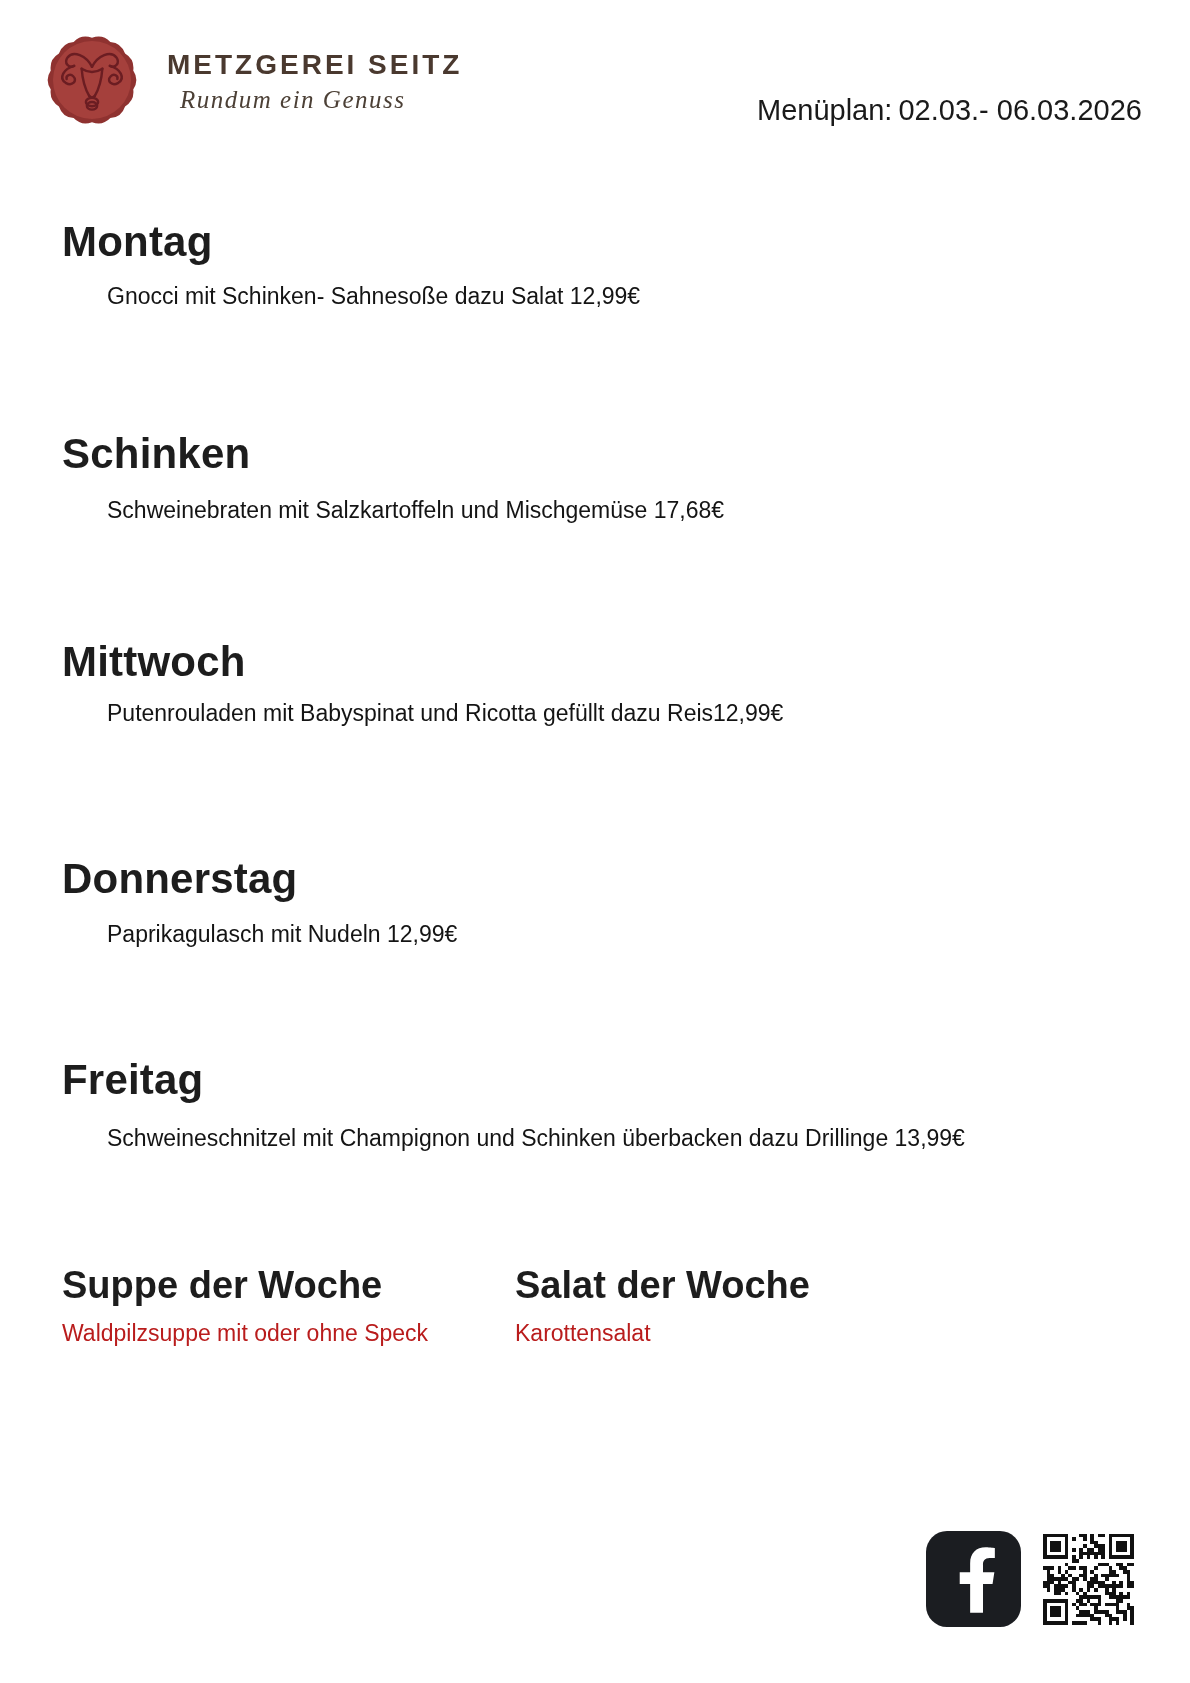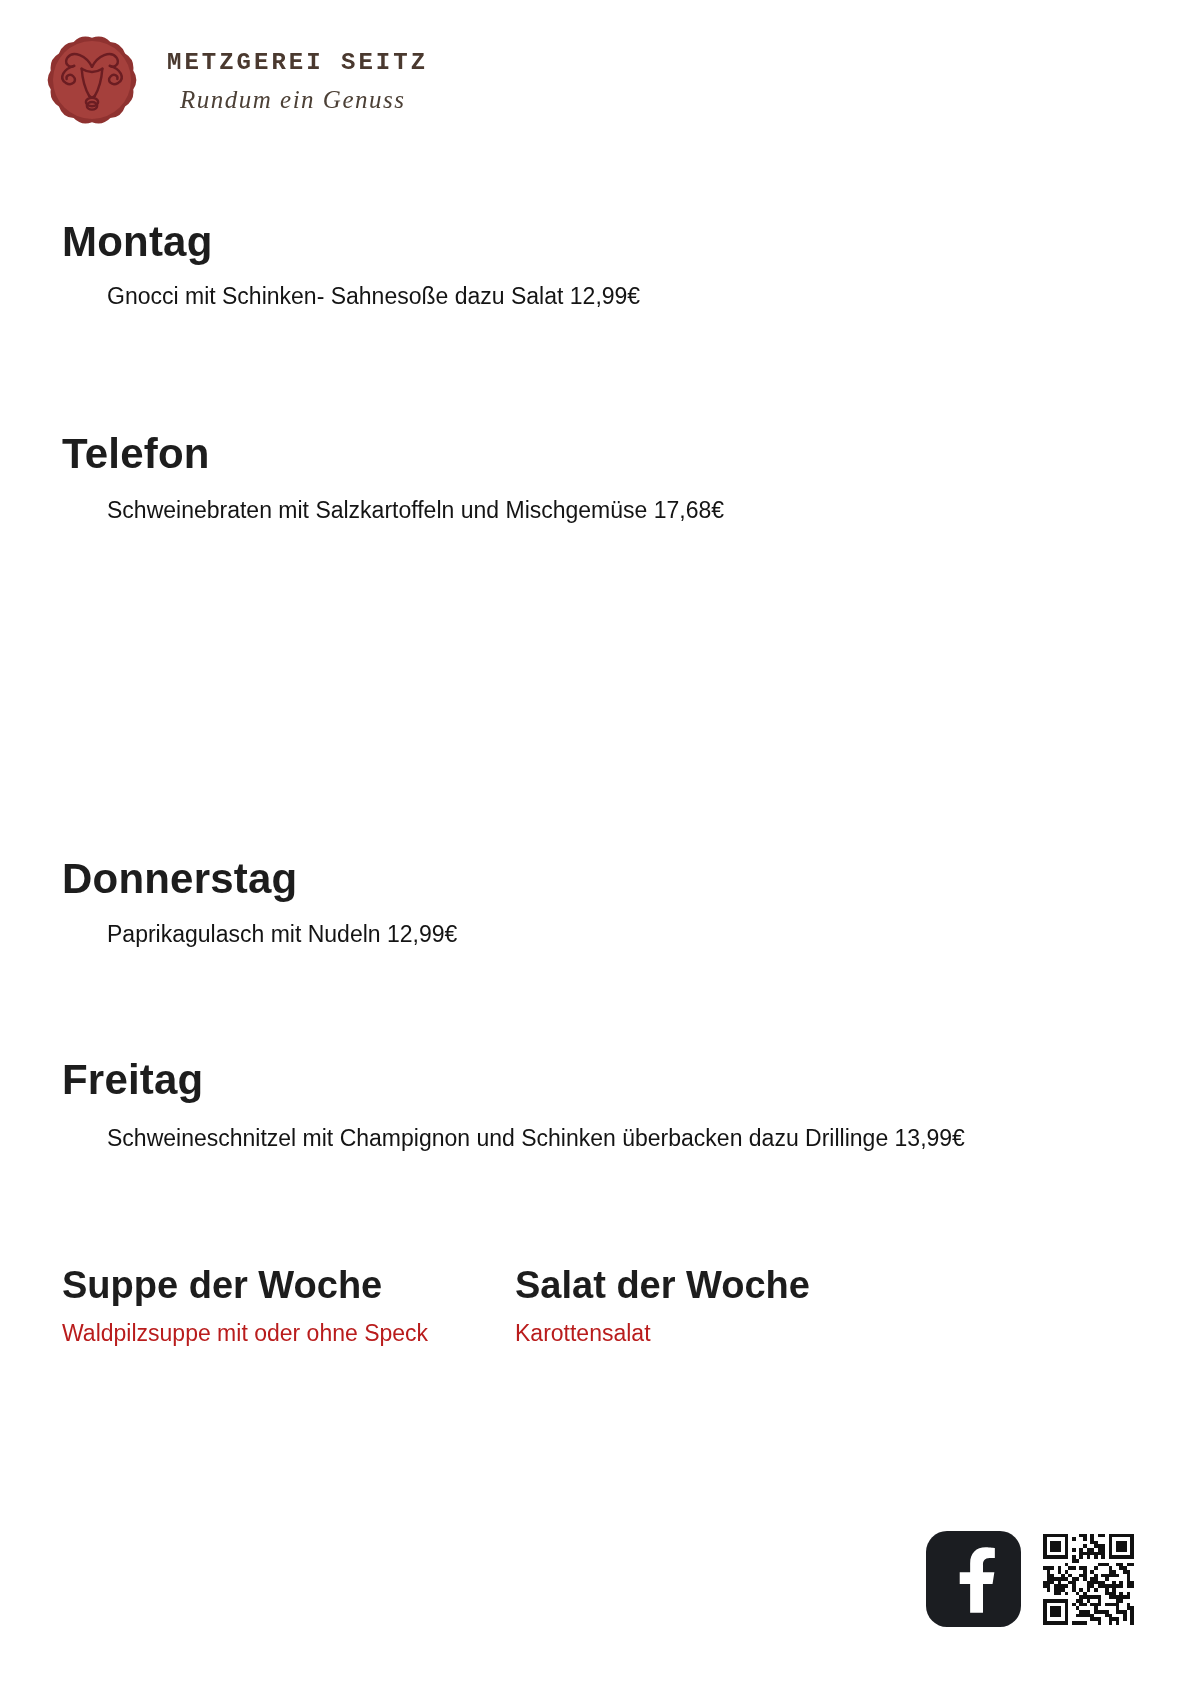--- a/index.html
+++ b/index.html
@@ -9,22 +9,22 @@
     margin:0 auto;
     background:#ffffff;
     font-family:"Liberation Sans","DejaVu Sans",sans-serif;
     color:#161616;
     overflow:hidden;
   }
   
   .seal{position:absolute;left:45px;top:29px;width:94px;height:102px;}
   .brand-title{
     position:absolute;left:167px;top:49px;
-    font-family:Liberation Mono, monospace;
-    font-weight:700;font-size:24px;letter-spacing:3px;
+    font-family:Liberation Sans, sans-serif;
+    font-weight:700;font-size:28px;letter-spacing:3px;
     color:#4a392f;white-space:nowrap;
   }
   .brand-subtitle{
     position:absolute;left:168px;top:86px;
     font-family:"Liberation Serif","DejaVu Serif",serif;
     font-style:italic;font-size:25px;letter-spacing:1.5px;
     color:#4c4036;white-space:nowrap;margin-left:12px;
   }
   .planline{
     position:absolute;left:757px;top:94px;
@@ -88,28 +88,35 @@
       <path d="M61 38 C60 52 57 60 53 67"></path>
       <path d="M47 67 Q50 70 53 67"></path>
       <ellipse cx="50" cy="73.5" rx="6.5" ry="4.5"></ellipse>
       <ellipse cx="50" cy="77.5" rx="5.5" ry="4"></ellipse>
     </g>
   </svg>
 
   <div class="brand-title">METZGEREI SEITZ</div>
   <div class="brand-subtitle">Rundum ein Genuss</div>
 
+  <div class="planline">
+    <span class="label">Menüplan:</span><span>02.03.- 06.03.2026</span>
+  </div>
 
   <div class="day d0">
     <h2>Montag</h2>
     <div class="meal">Gnocci mit Schinken- Sahnesoße dazu Salat 12,99€</div>
   </div>
   <div class="day d1">
-    <h2>Telefon</h2>
+    <h2>Schinken</h2>
     <div class="meal">Schweinebraten mit Salzkartoffeln und Mischgemüse 17,68€</div>
+  </div>
+  <div class="day d2">
+    <h2>Mittwoch</h2>
+    <div class="meal">Putenrouladen mit Babyspinat und Ricotta gefüllt dazu Reis12,99€</div>
   </div>
   <div class="day d3">
     <h2>Donnerstag</h2>
     <div class="meal">Paprikagulasch mit Nudeln 12,99€</div>
   </div>
   <div class="day d4">
     <h2>Freitag</h2>
     <div class="meal">Schweineschnitzel mit Champignon und Schinken überbacken dazu Drillinge 13,99€</div>
   </div>
 

